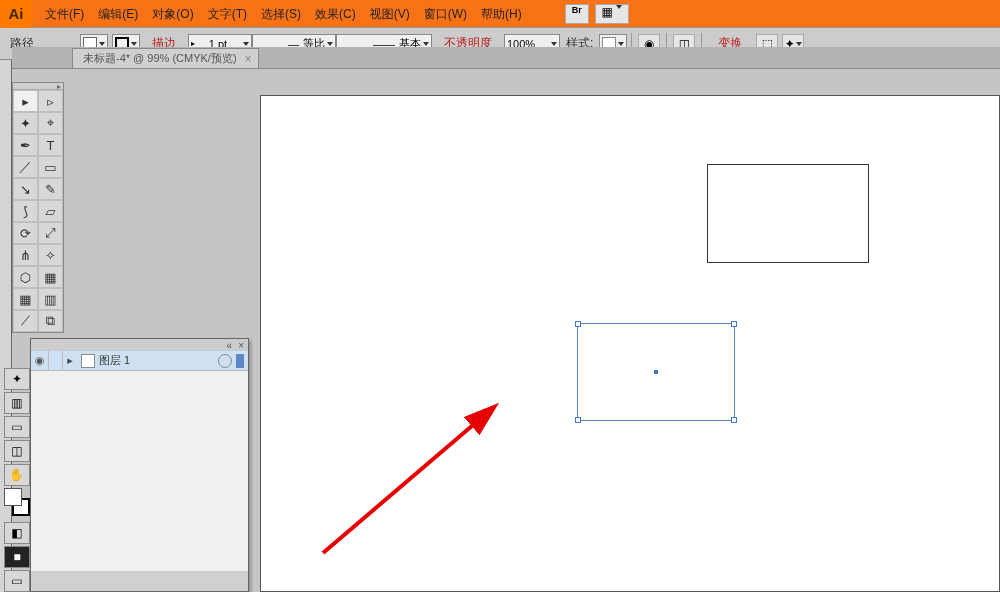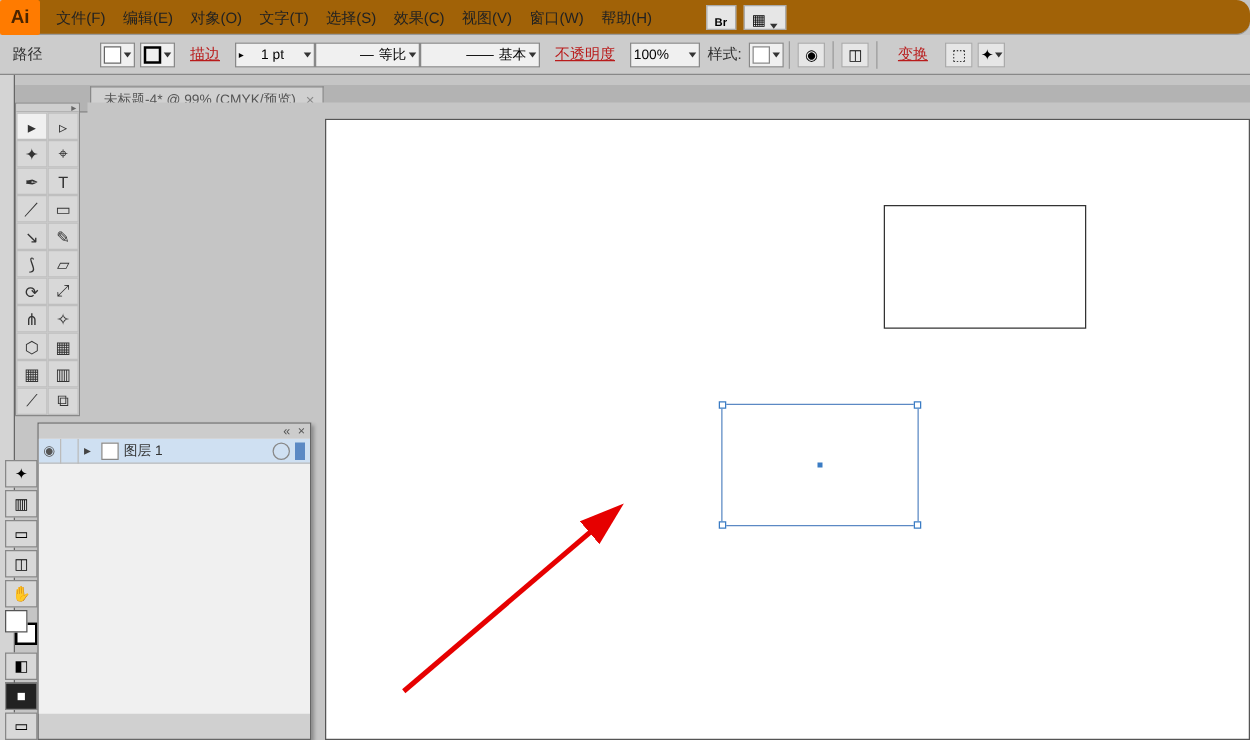--- a/index.html
+++ b/index.html
@@ -1,32 +1,32 @@
 <!DOCTYPE html>
 <html><head>
 <meta charset="utf-8">
 <style>
   * { box-sizing: border-box; margin: 0; padding: 0; font-family: "Microsoft YaHei", Arial, sans-serif; }
   body { width: 1000px; height: 592px; background: #c5c5c5; overflow: hidden; position: relative; font-size: 12px; }
-  .menubar { height: 28px; background: #a16207; display: flex; align-items: center; border-bottom: 1px solid #999; border-radius: 11px; }
+  .menubar { height: 28px; background: #f97316; display: flex; align-items: center; border-bottom: 1px solid #999; }
   .ai-logo { width: 32px; height: 28px; background: #ff7b00; color: #4a2500; font-weight: bold; font-size: 15px; display: flex; align-items: center; justify-content: center; border-radius: 2px; margin-right: 6px; }
   .menu-item { padding: 0 7px; height: 28px; line-height: 28px; cursor: pointer; color: #222; }
-  .menu-icon-btn { width: 24px; height: 20px; border: 1px solid #aaa; background: #e6e6e6; margin-left: 6px; display: flex; align-items: flex-end; justify-content: center; cursor: pointer; }
+  .menu-icon-btn { width: 24px; height: 20px; border: 1px solid #aaa; background: #e6e6e6; margin-left: 6px; display: flex; align-items: flex-start; justify-content: center; cursor: pointer; }
   .ctrlbar { height: 32px; background: #ccc; border-bottom: 1px solid #888; display: flex; align-items: center; padding: 4px 4px; }
   .vtoolbar { position: absolute; left: 0; top: 60px; width: 12px; height: 532px; background: #d4d4d4; border-right: 1px solid #666; }
   .ctrl-label { margin: 0 6px; color: #333; font-size: 12px; }
   .ctrl-link { color: #b91c1c; text-decoration: underline; margin: 0 12px; cursor: pointer; }
   .swatch-box { display: inline-flex; align-items: center; border: 1px solid #888; background: #f0f0f0; height: 20px; padding: 0 2px; cursor: pointer; }
   .swatch-fill { width: 14px; height: 14px; background: #fff; border: 1px solid #666; }
   .swatch-stroke { width: 14px; height: 14px; border: 2px solid #000; }
   .mini-tri { width: 0; height: 0; border-left: 3px solid transparent; border-right: 3px solid transparent; border-top: 4px solid #333; margin-left: 2px; }
   .ctrl-input { height: 20px; width: 48px; border: 1px solid #888; background: #f0f0f0; padding: 0 2px; font-size: 11px; display: inline-flex; align-items: center; justify-content: space-between; cursor: pointer; }
   .icon-btn { width: 22px; height: 20px; border: 1px solid #aaa; background: #e6e6e6; margin: 0 2px; display: flex; align-items: center; justify-content: center; cursor: pointer; }
   .ctrl-sep { width: 1px; height: 22px; background: #999; margin: 0 4px; }
-  .tabbar { position: absolute; left: 12px; top: 68px; right: 0; height: 22px; background: #b3b3b3; border-bottom: 1px solid #888; display: flex; align-items: flex-end; }
+  .tabbar { position: absolute; left: 12px; top: 47px; right: 0; height: 22px; background: #b3b3b3; border-bottom: 1px solid #888; display: flex; align-items: flex-end; }
   .left-spacer { width: 60px; height: 22px; }
   .doc-tab { height: 20px; background: #d0d0d0; border: 1px solid #888; border-bottom: none; padding: 0 6px 0 10px; display: flex; align-items: center; color: #555; font-size: 11px; gap: 8px; }
   .doc-tab .close { color: #888; cursor: pointer; font-size: 12px; }
   .canvas-area { position: absolute; left: 70px; top: 82px; right: 0; bottom: 0; background: #c5c5c5; }
   .artboard { position: absolute; left: 190px; top: 13px; width: 740px; height: 497px; background: #fff; border: 1px solid #555; box-shadow: 2px 2px 0 #888; }
   .rect1 { position: absolute; left: 446px; top: 68px; width: 162px; height: 99px; border: 1px solid #333; }
   .rect2 { position: absolute; left: 316px; top: 227px; width: 158px; height: 98px; border: 1px solid #5b89c4; }
   .sel-handle { position: absolute; width: 6px; height: 6px; background: #fff; border: 1px solid #3b7cc4; }
   .sel-center { position: absolute; width: 4px; height: 4px; background: #3b7cc4; }
   .toolbox { position: absolute; left: 12px; top: 82px; width: 52px; background: #d0d0d0; border: 1px solid #888; }

